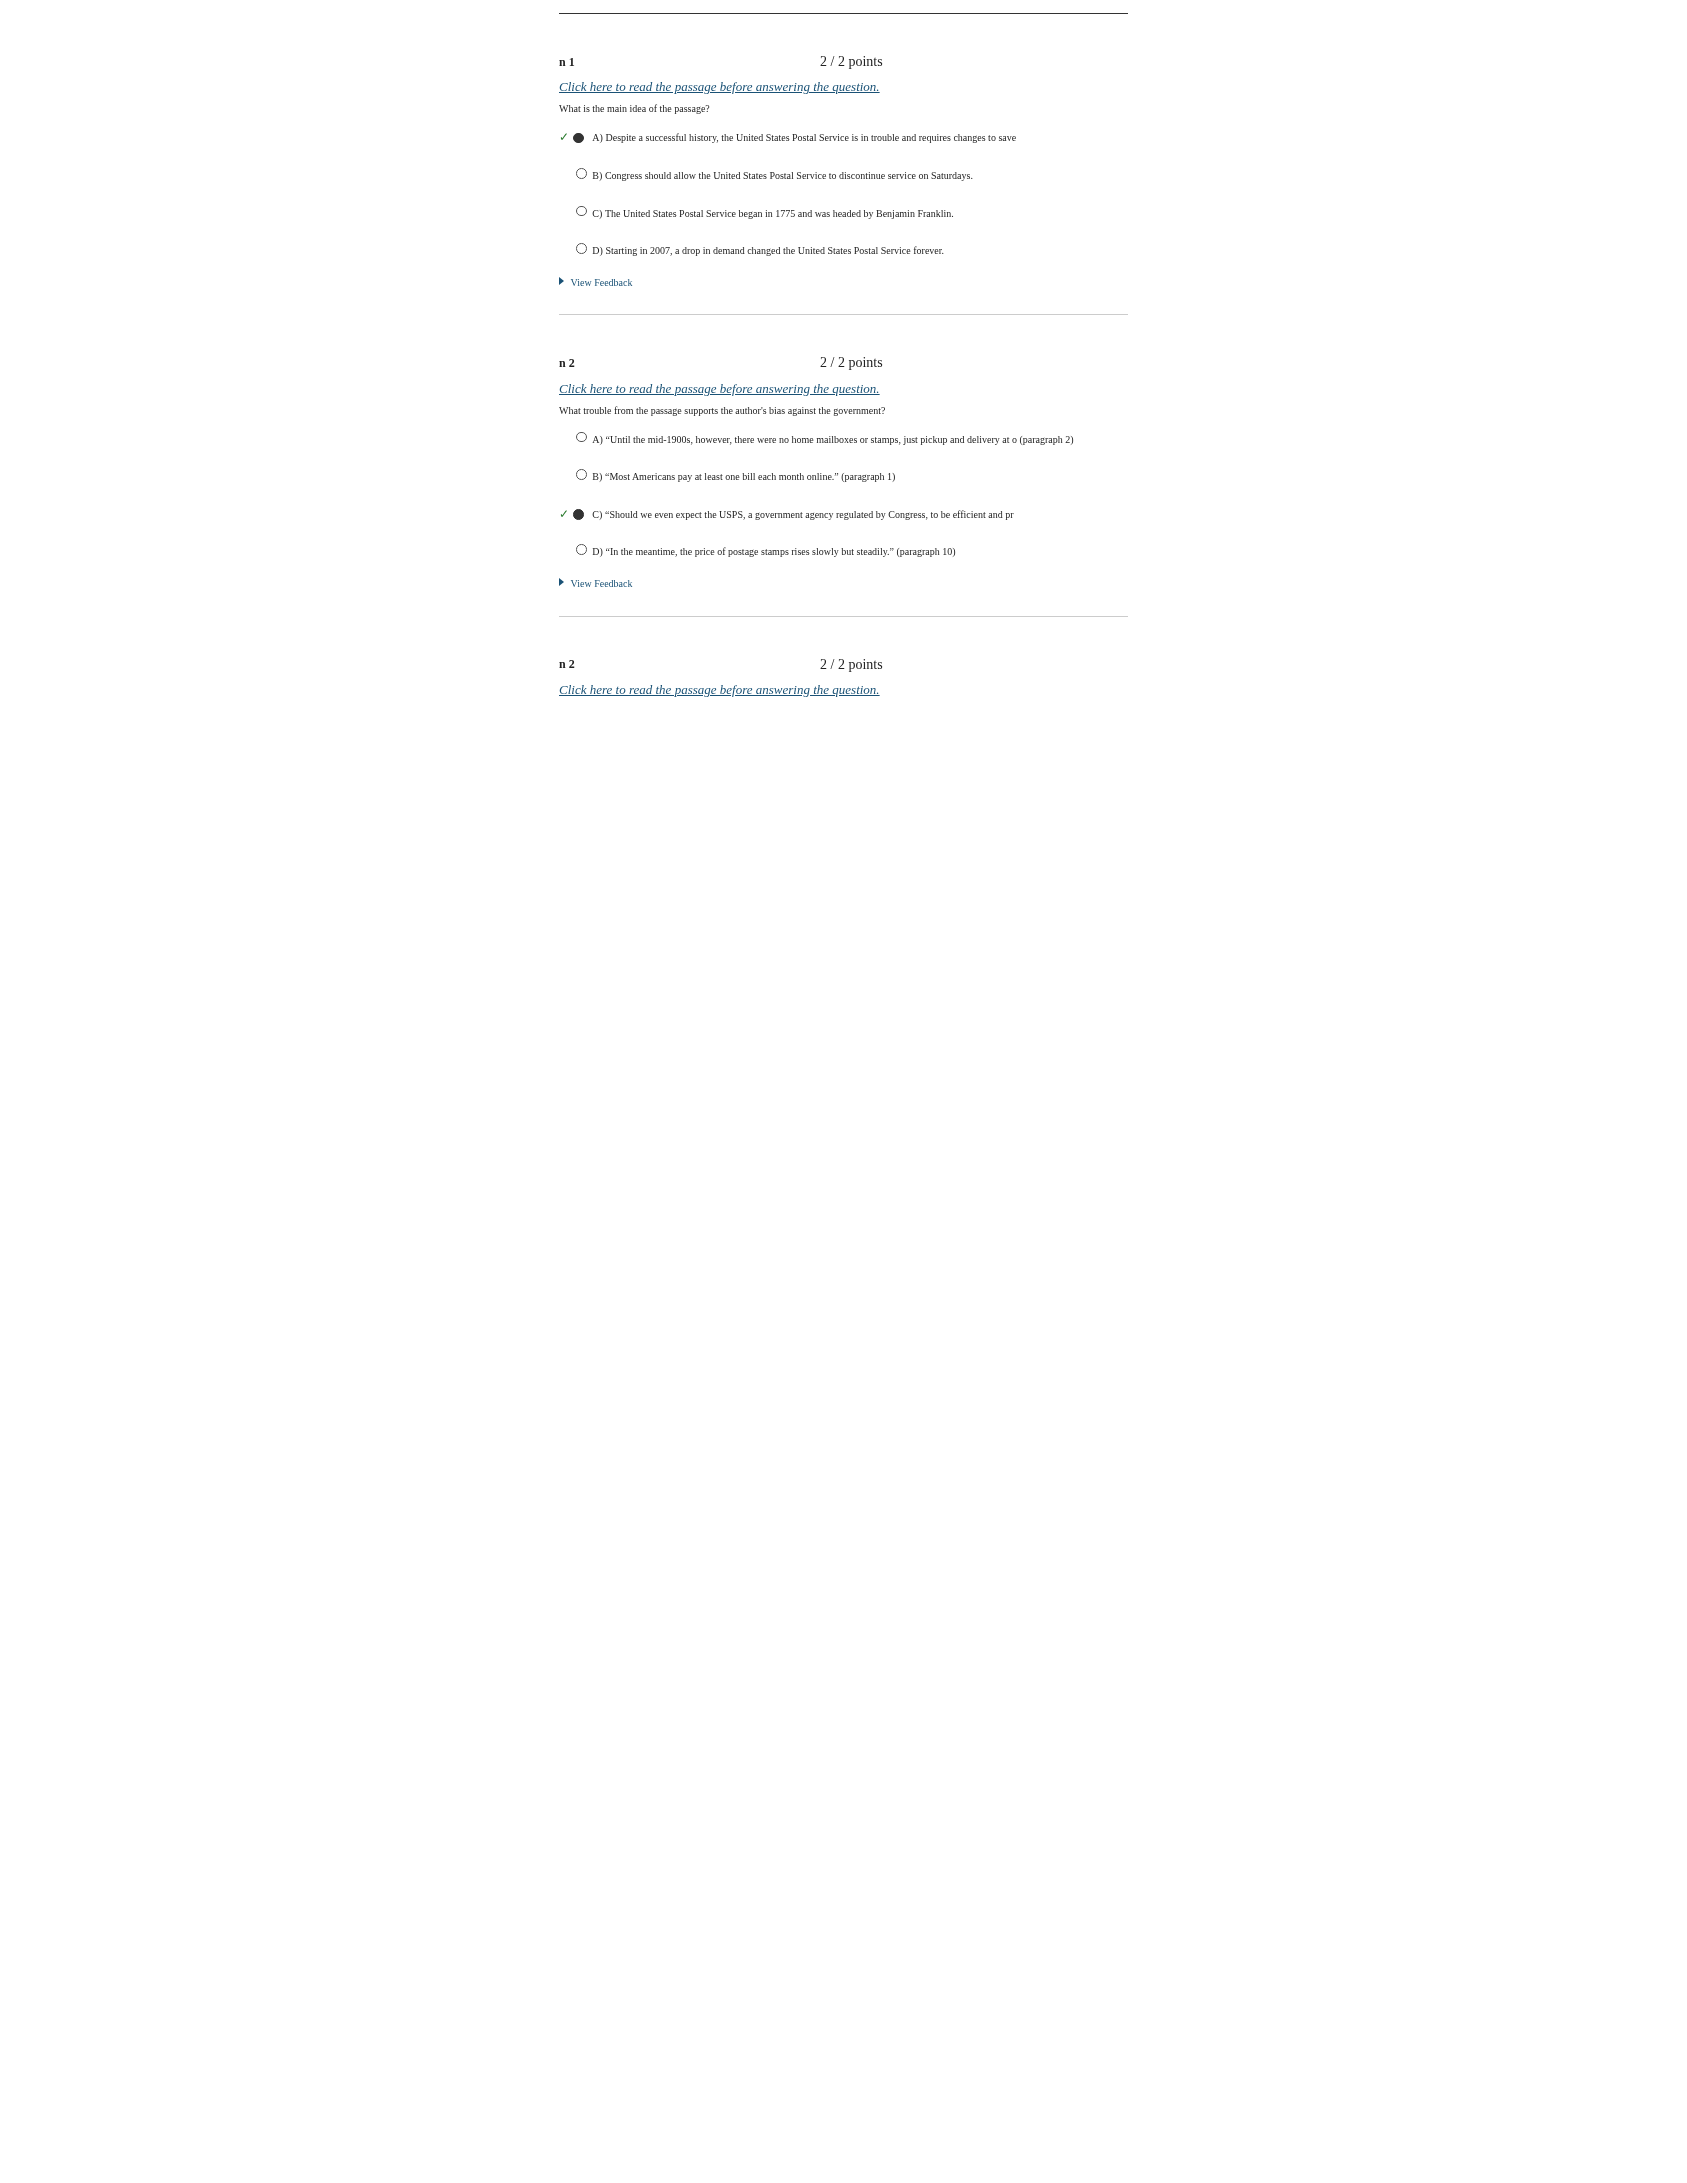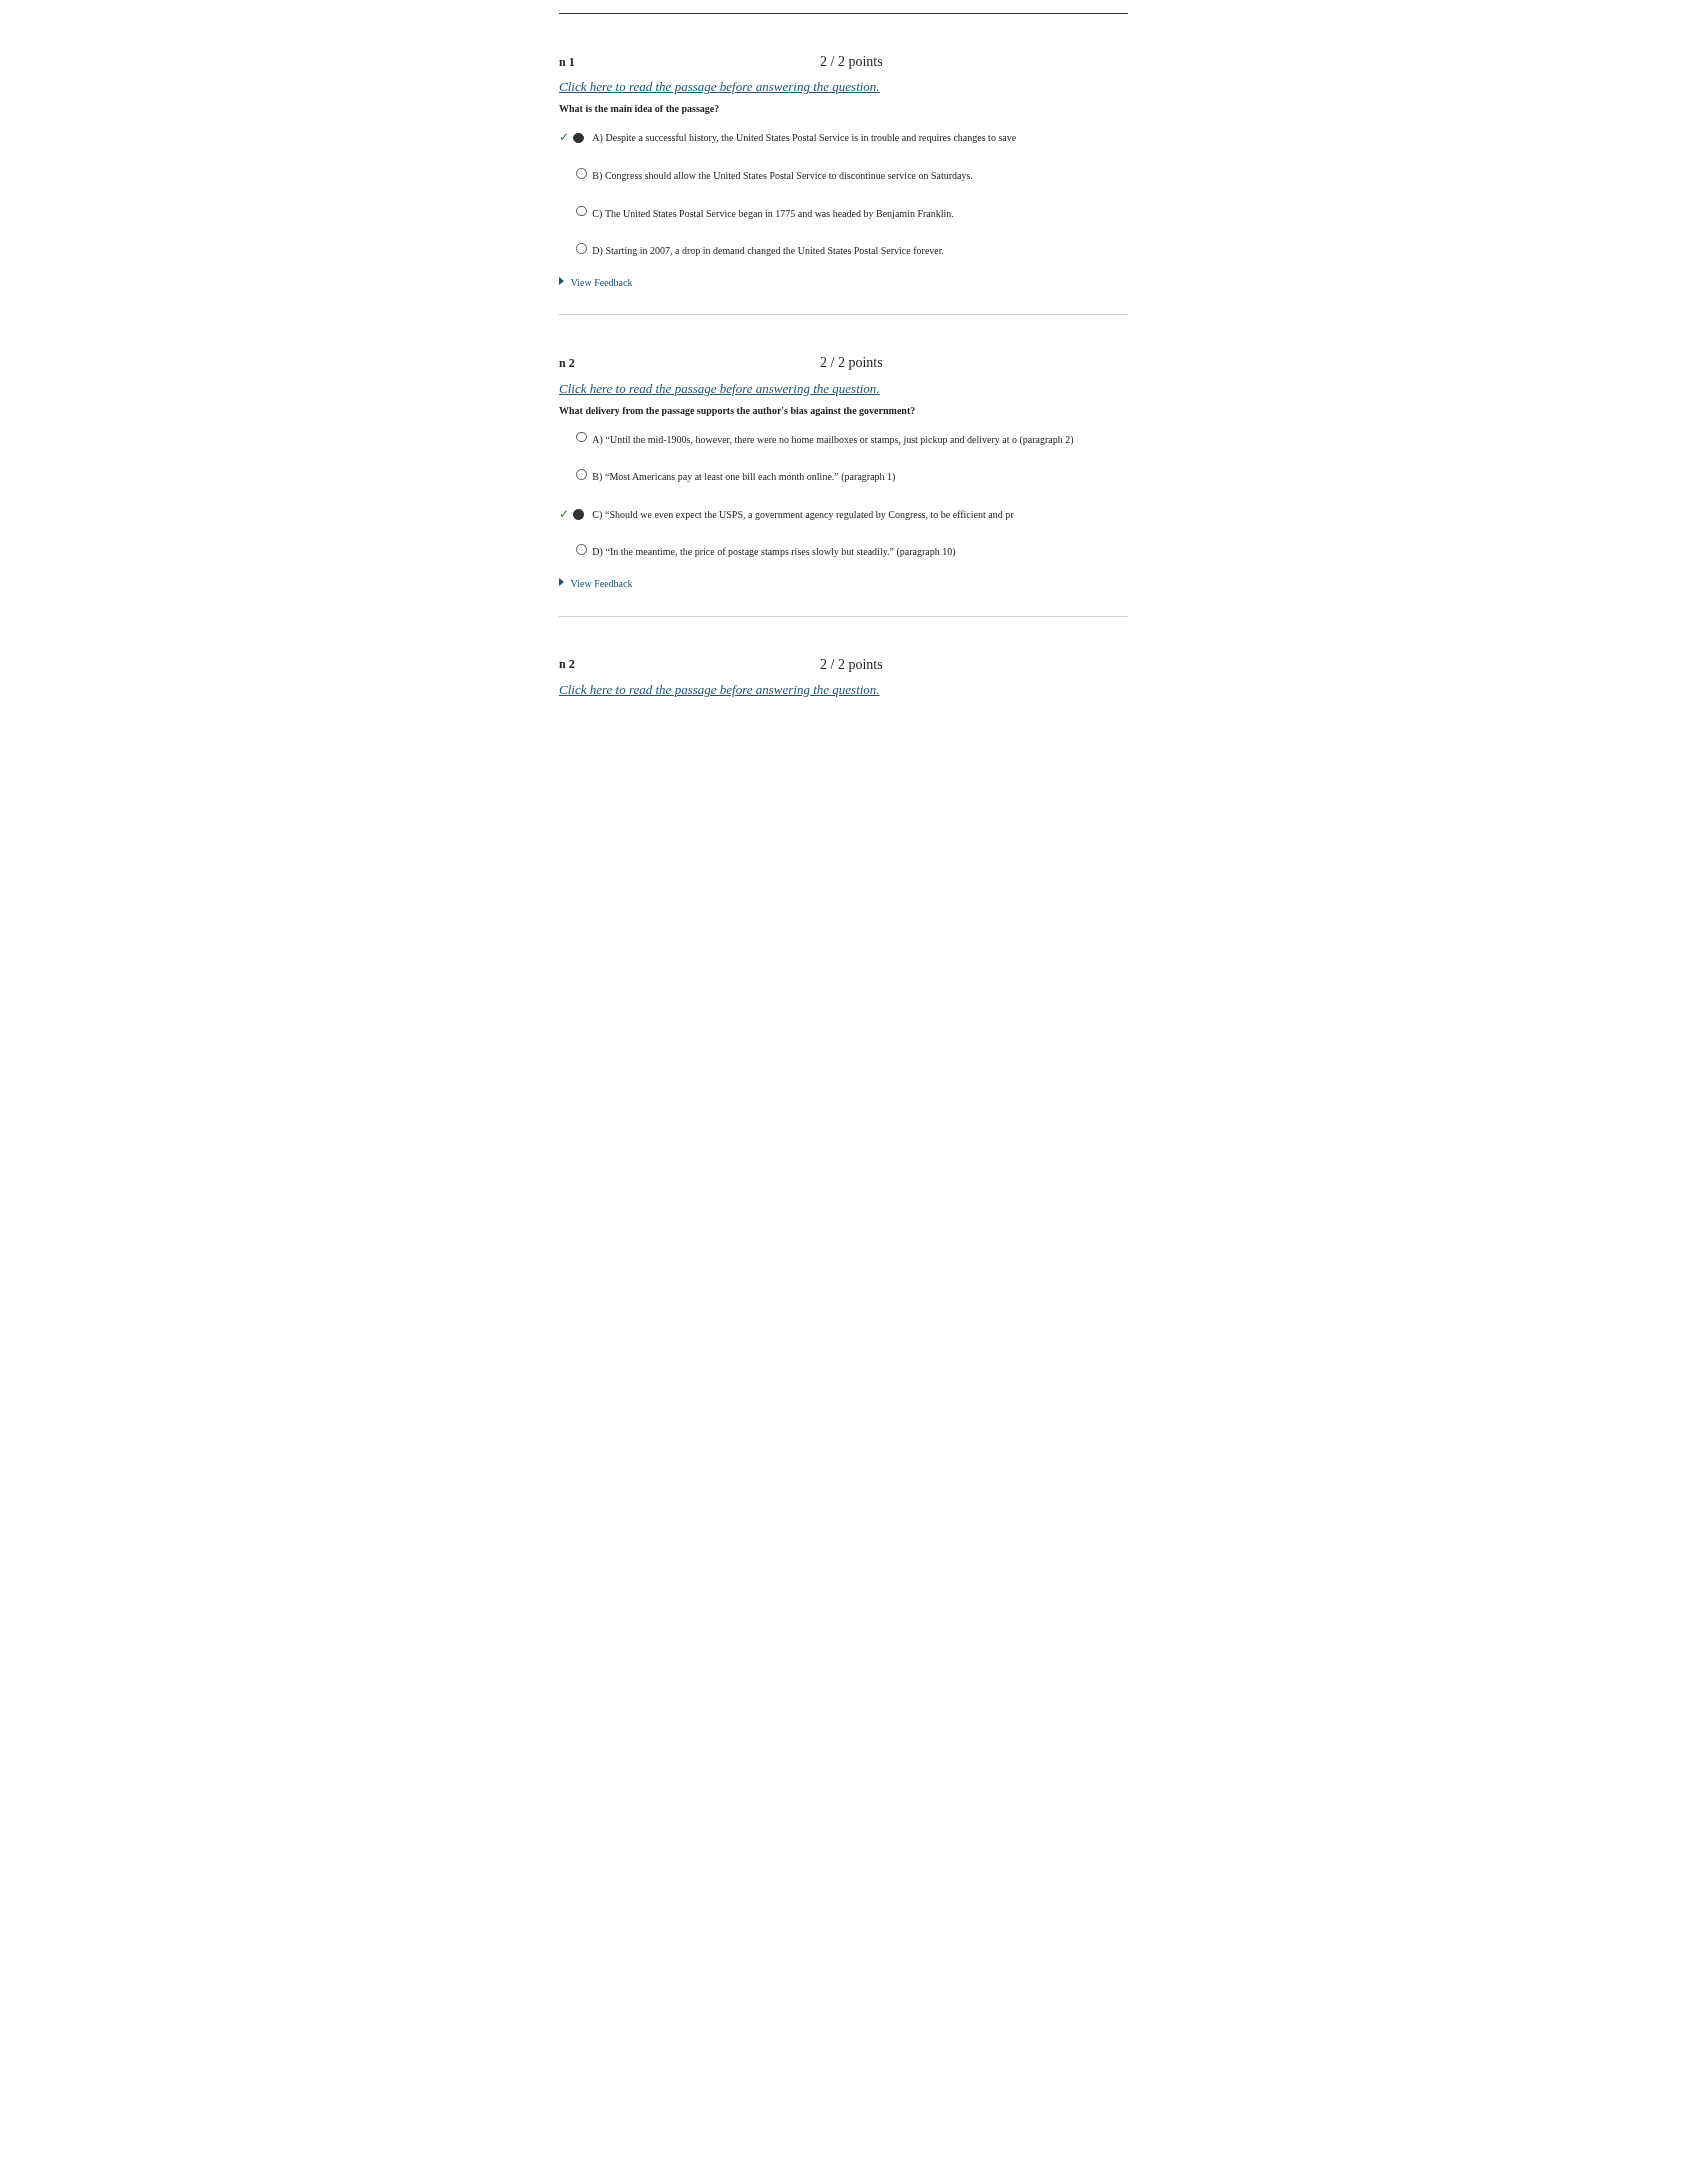--- a/index.html
+++ b/index.html
@@ -47,21 +47,20 @@
       color: #1a5276;
       text-decoration: underline;
       font-size: 13px;
       font-style: italic;
       cursor: pointer;
     }
     .question-text {
       font-size: 10px;
       margin-bottom: 12px;
       color: #222;
-      font-weight: bold;
     }
     .answer-option {
       display: flex;
       align-items: flex-start;
       margin-bottom: 14.6px;
       padding: 4px 0;
       position: relative;
     }
     .answer-indicators {
       display: flex;
@@ -180,21 +179,21 @@
   </div>
 
   <hr class="section-divider">
 
   <div class="question-block">
     <div class="question-header">
       <span class="question-number">n 2</span>
       <span class="question-points">2 / 2 points</span>
     </div>
     <a class="question-link">Click here to read the passage before answering the question.</a>
-    <p class="question-text">What delivery from the passage supports the author's bias against the government?</p>
+    <p class="question-text">What trouble from the passage supports the author's bias against the government?</p>
 
     <div class="answer-option">
       <div class="answer-indicators">
         <span style="min-width:14.6px;display:inline-block;"></span>
         <span class="radio-circle"></span>
       </div>
       <span class="answer-label">A)</span>&nbsp;
       <span class="answer-label">“Until the mid-1900s, however, there were no home mailboxes or stamps, just pickup and delivery at o (paragraph 2)</span>
     </div>
 

